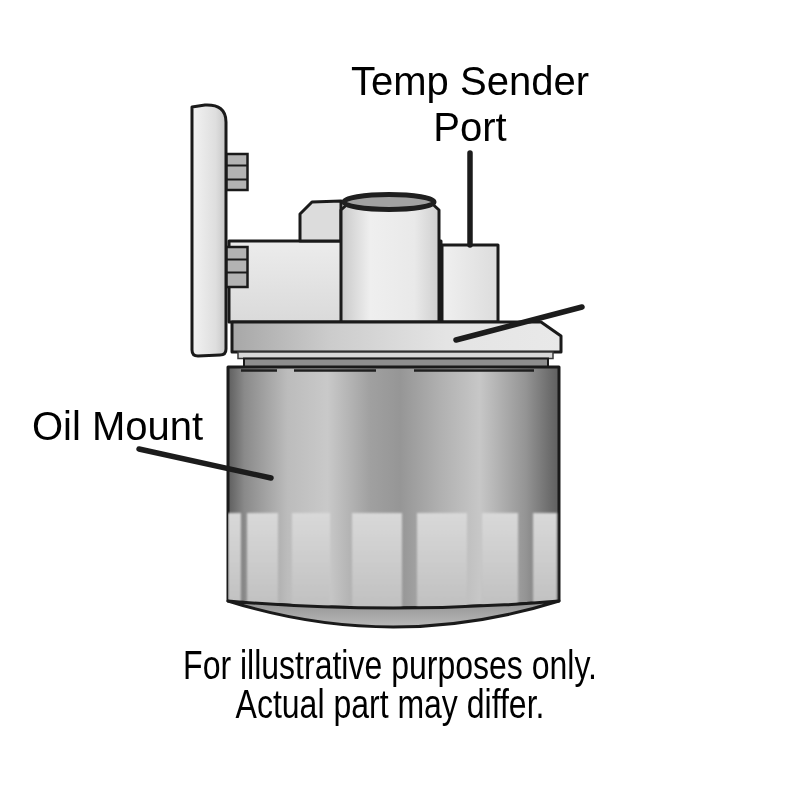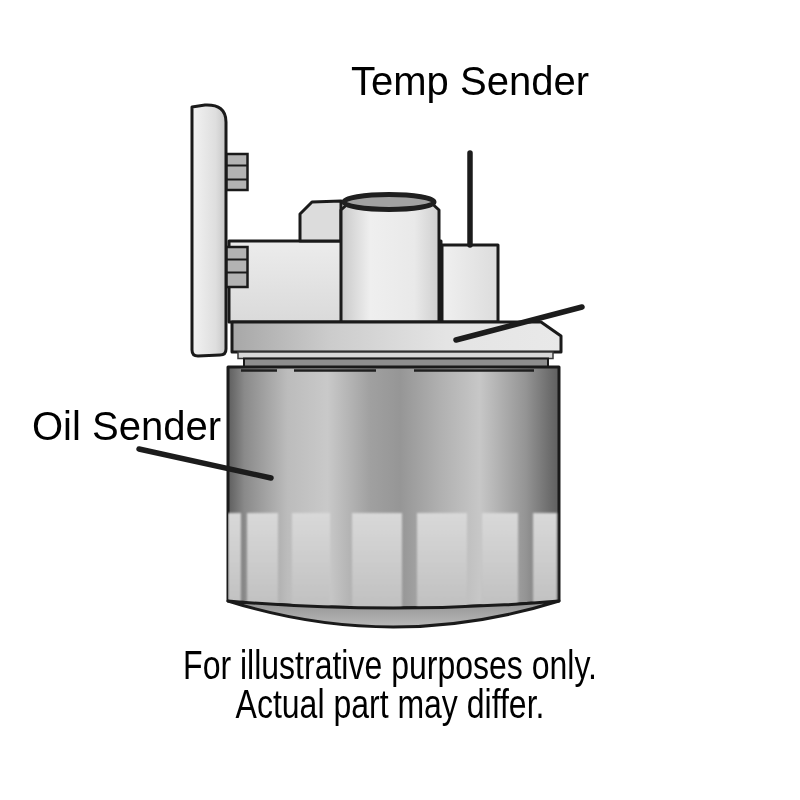--- a/index.html
+++ b/index.html
@@ -130,23 +130,24 @@
 
     <g stroke="#1c1c1c" stroke-width="5.5" stroke-linecap="round">
       <line x1="470" y1="153" x2="470" y2="245"></line>
       <line x1="456" y1="340" x2="582" y2="307"></line>
       <line x1="139" y1="449" x2="271" y2="478"></line>
     </g>
   </svg>
 
   <div class="label label-center" style="left:470px;top:58px;">
     <div>Temp Sender</div>
+    <div>Port</div>
   </div>
 
 
-  <div class="label" style="left:32px;top:403px;">Oil Sender</div>
+  <div class="label" style="left:32px;top:403px;">Oil Mount</div>
 
   <div class="caption">
     <div>For illustrative purposes only.</div>
     <div>Actual part may differ.</div>
   </div>
 
 </div>
 
 </body></html>

